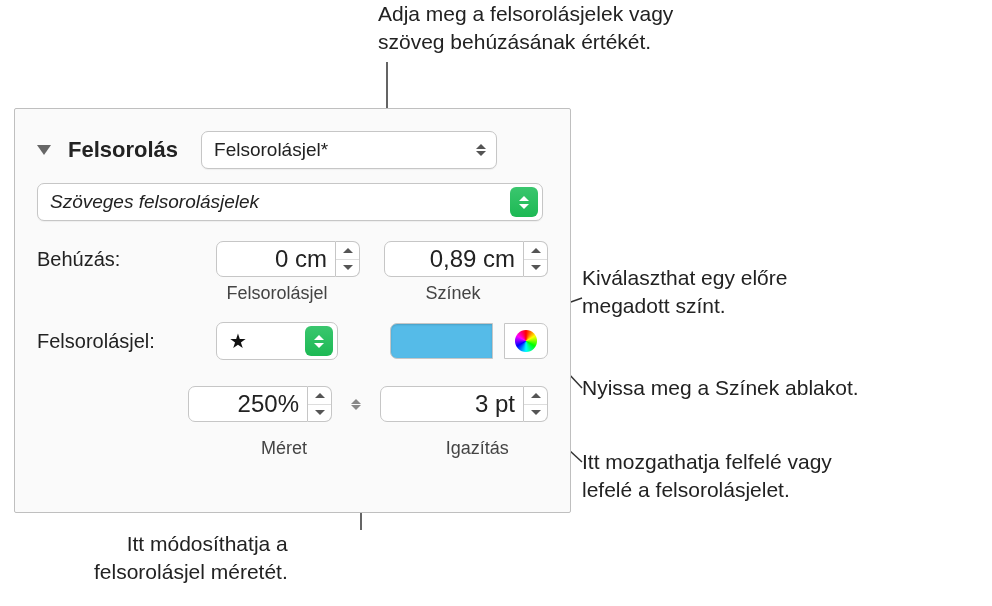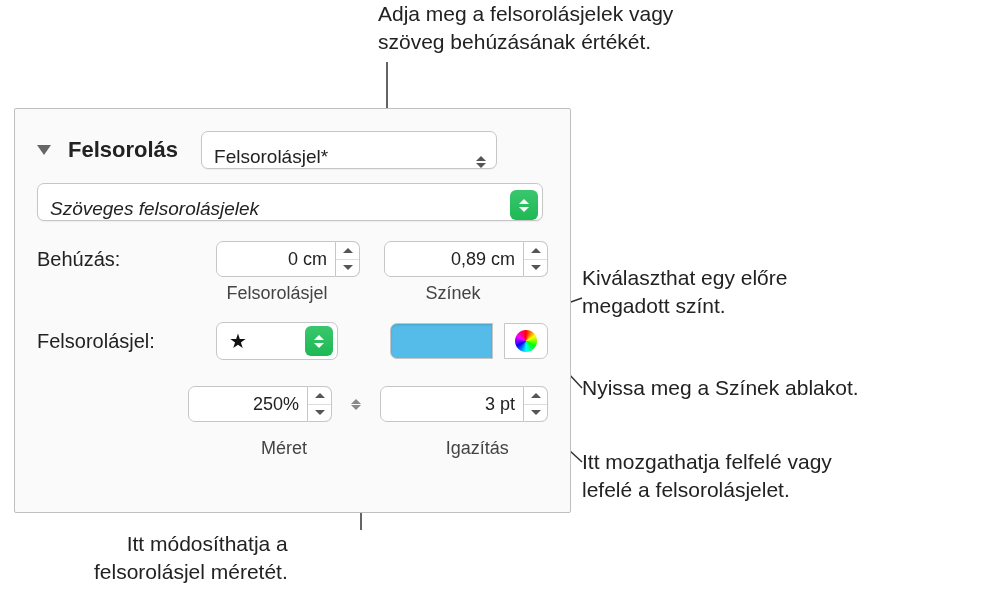--- a/index.html
+++ b/index.html
@@ -38,21 +38,21 @@
     font-weight: 600;
     color: #222;
     margin-right: 12px;
   }
   .select-shell {
     background: #fff;
     border: 1px solid #c6c6c6;
     border-radius: 7px;
     height: 38px;
     display: flex;
-    align-items: flex-end;
+    align-items: center;
     padding: 0 10px 0 12px;
     font-size: 19px;
     color: #222;
     box-shadow: 0 1px 1px rgba(0,0,0,.05);
     position: relative;
   }
   .select-shell .label { flex: 1; white-space: nowrap; overflow: hidden; text-overflow: ellipsis; }
   .chevrons {
     display: flex; flex-direction: column; align-items: center;
     margin-left: 8px; gap: 2px;
@@ -76,21 +76,21 @@
   .green-chevrons .down { border-top: 5px solid #fff; border-left:5px solid transparent; border-right:5px solid transparent;width:0;height:0;}
   .row3 { margin-bottom: 4px; align-items: center; }
   .inline-lab { font-size: 20px; color:#222; min-width:122px; text-align:left; }
   .stepper {
     display: flex; align-items:center;
   }
   .stepper input {
     height: 36px;
     border:1px solid #c6c6c6;
     border-radius: 7px 0 0 7px;
-    font-size: 18px;
+    font-size: 24px;
     text-align: right;
     padding: 4px 8px;
     background:#fff;
     color:#222;
     outline:none;
   }
   .stepper-btns {
     width: 24px; height: 36px;
     border:1px solid #c6c6c6;
     border-left:none;

